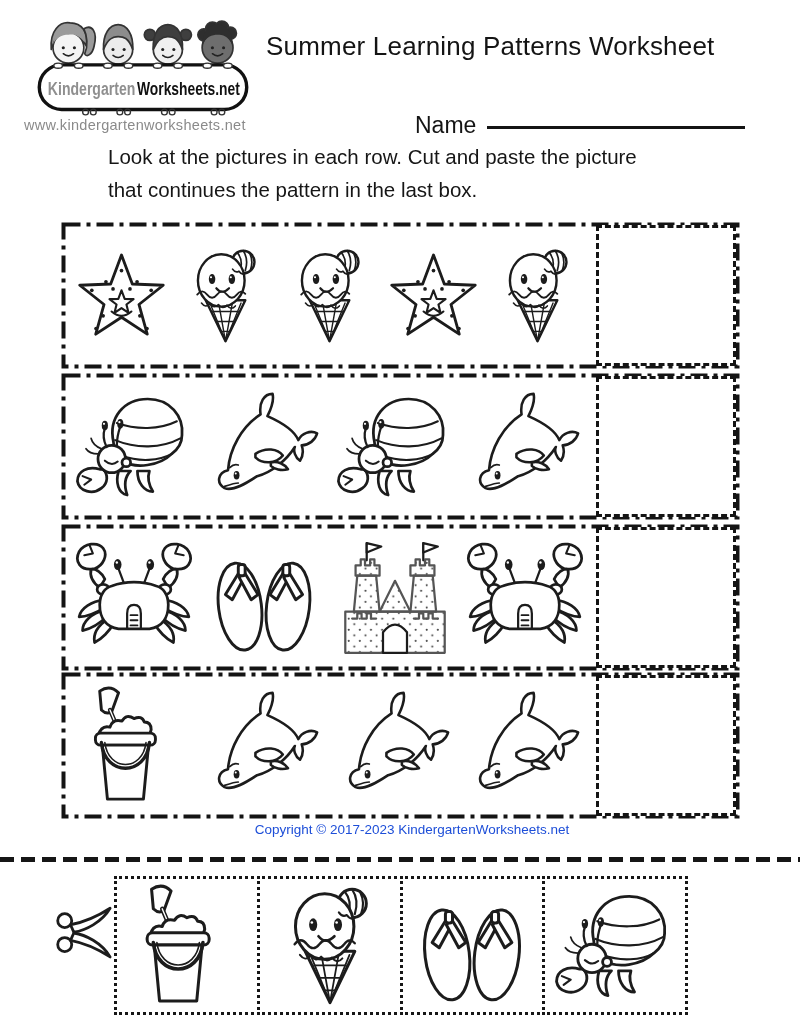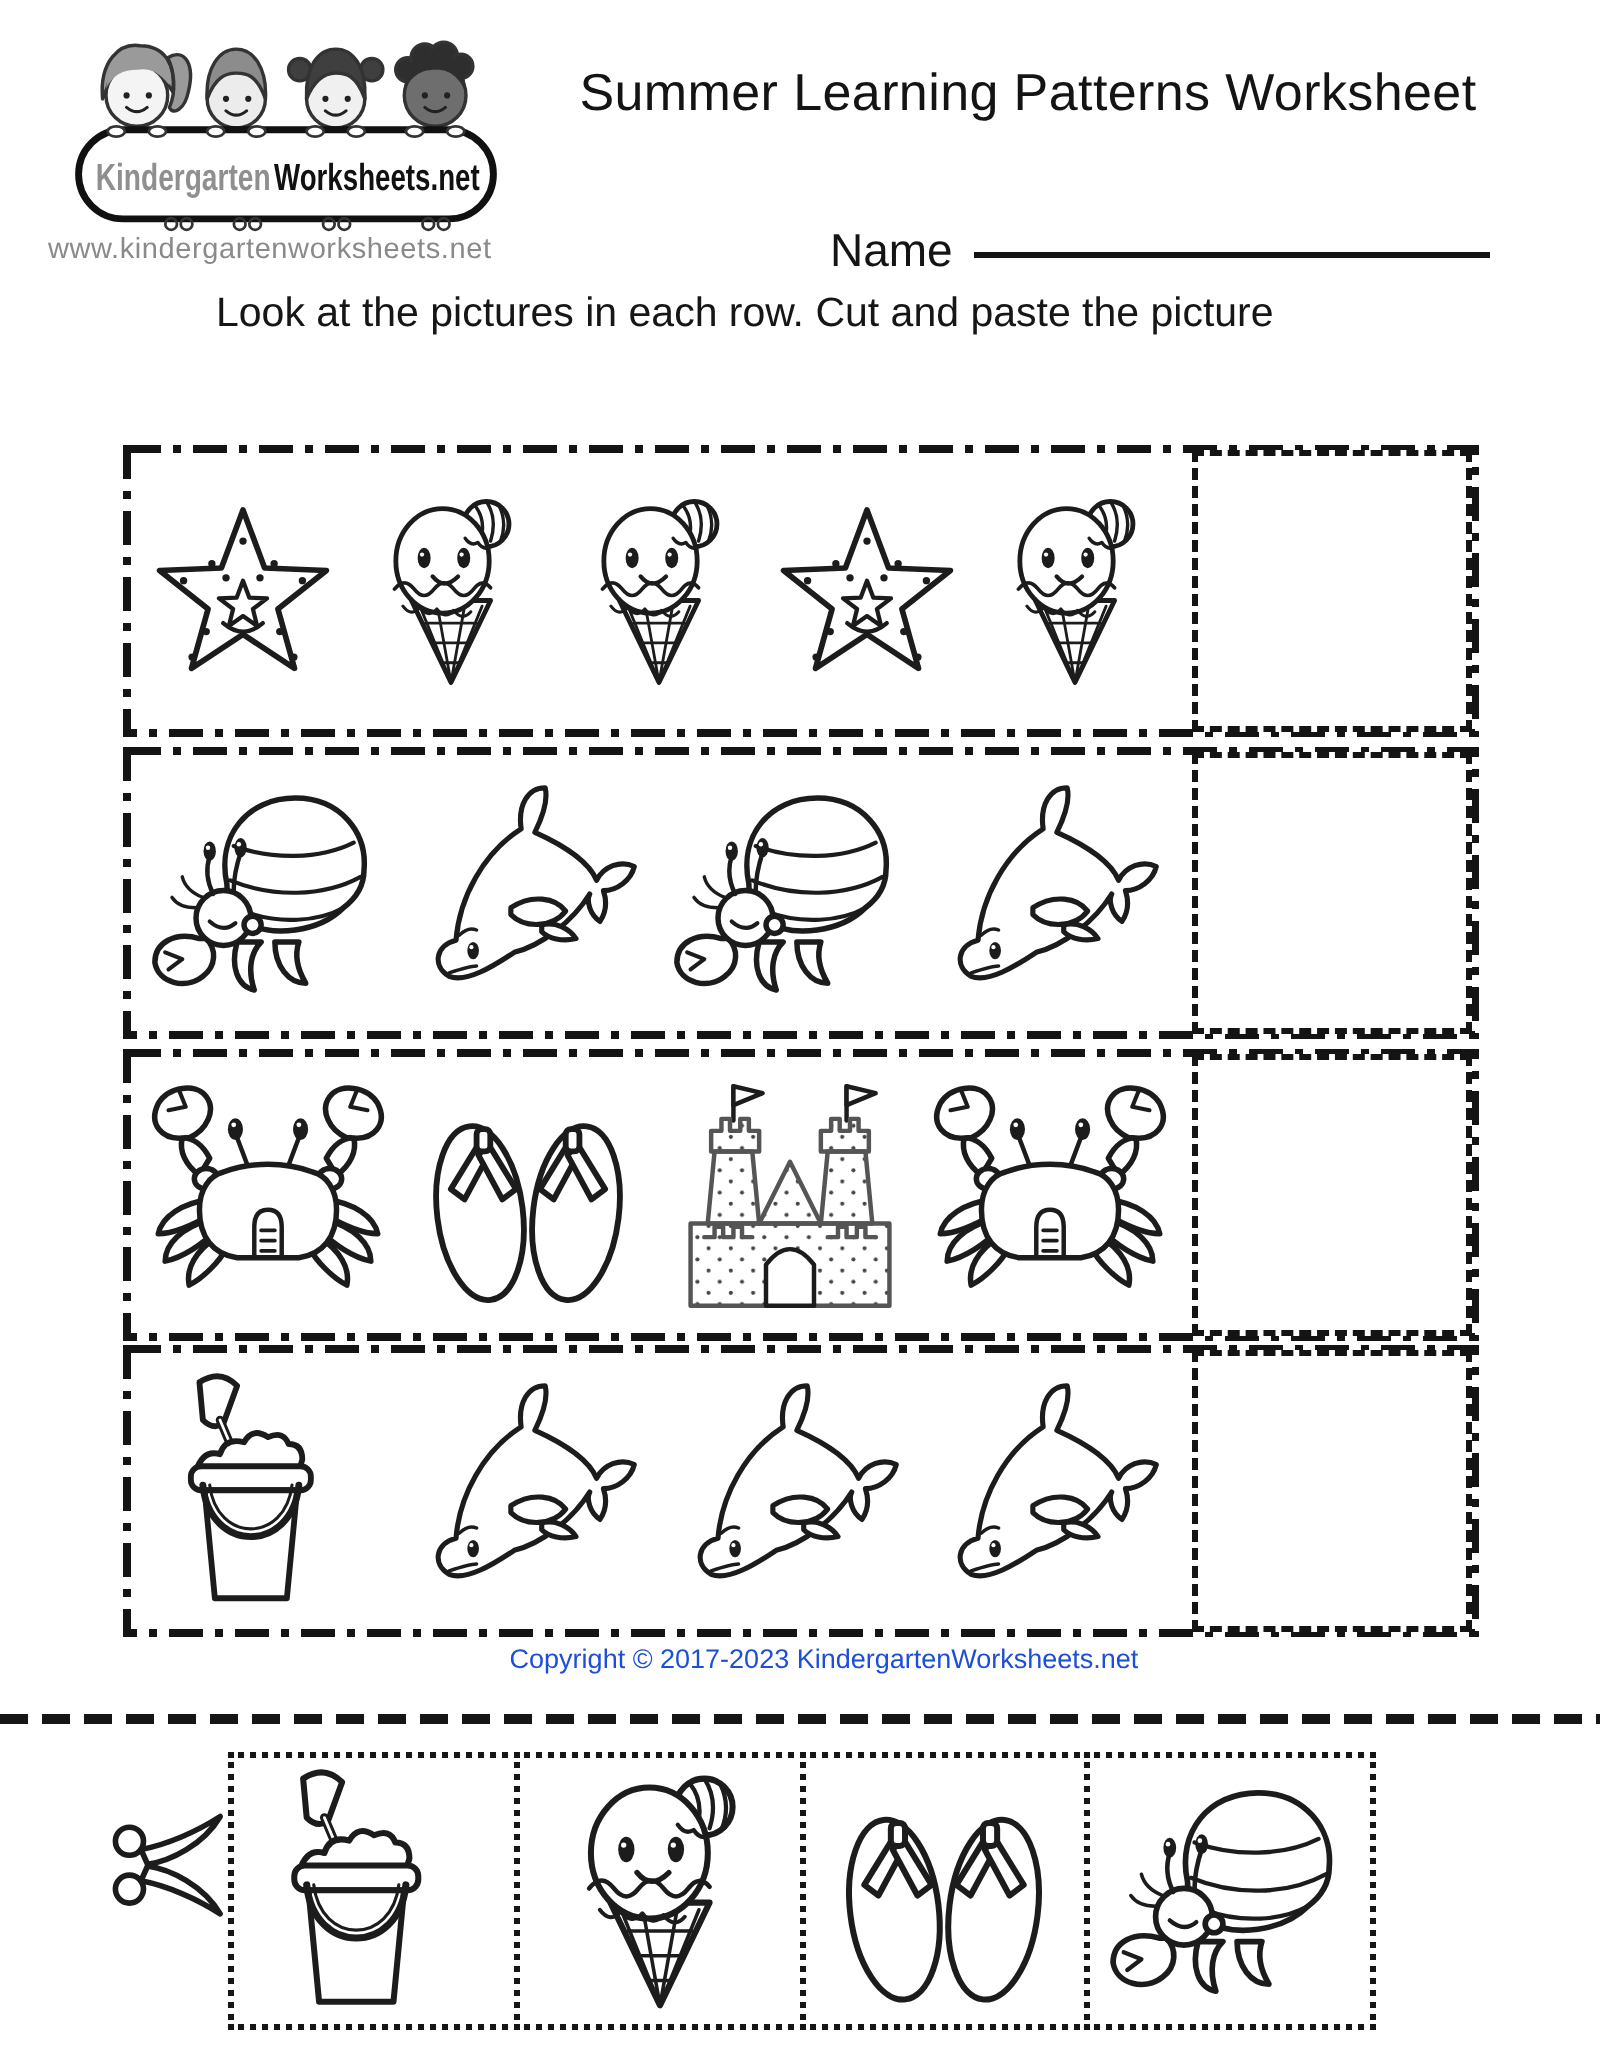--- a/index.html
+++ b/index.html
@@ -2,21 +2,21 @@
 <html><head>
 <meta charset="utf-8">
 <style>
   html,body{margin:0;padding:0;background:#fff;}
   .page{position:relative;width:800px;height:1035px;background:#fff;overflow:hidden;
         font-family:"Liberation Sans",sans-serif;color:#151515;}
   .abs{position:absolute;}
   
   .logo{left:20px;top:10px;width:246px;height:108px;}
   .website{left:24px;top:117px;font-size:14.5px;color:#8a8a8a;letter-spacing:.3px;}
-  .title{left:266px;top:31px;width:496px;text-align:center;font-size:26px;color:#141414;letter-spacing:.2px;}
+  .title{left:266px;top:31px;width:496px;font-size:26px;color:#141414;letter-spacing:.2px;}
   .name-label{left:415px;top:101px;font-size:23px;color:#141414;margin-top:11px;}
   .name-line{left:487px;top:126px;width:258px;height:3px;background:#141414;}
   
   .instructions{left:108px;top:140px;width:620px;font-size:20.5px;line-height:33px;color:#161616;}
   
   .row-box{left:61px;width:679px;height:147px;}
   .row-border{position:absolute;inset:0;width:100%;height:100%;pointer-events:none;}
   .row-icons{position:absolute;left:8px;right:150px;top:5px;bottom:5px;display:flex;align-items:center;justify-content:space-around;}
   .row-icons .icon-cell{display:flex;align-items:center;justify-content:center;}
   .row-icons .icon-cell svg{width:120px;height:128px;}
@@ -263,20 +263,21 @@
 
   <div class="abs website">www.kindergartenworksheets.net</div>
 
   <h1 class="abs title" style="margin:0;font-weight:normal;">Summer Learning Patterns Worksheet</h1>
 
   <div class="abs name-label">Name</div>
   <div class="abs name-line"></div>
 
   <div class="abs instructions">
     <div>Look at the pictures in each row. Cut and paste the picture</div>
+    <div>that continues the pattern in the last box.</div>
   </div>
 
   <div class="abs row-box" style="top:222px;">
     <svg class="row-border" viewBox="0 0 679 147" preserveAspectRatio="none">
       <rect x="2.5" y="2.5" width="674" height="142" fill="none" stroke="#141414" stroke-width="4" stroke-dasharray="17 6 4 6"></rect>
     </svg>
     <div class="row-icons five">
         <span class="icon-cell">
           <svg viewBox="0 0 140 140" aria-hidden="true">
             <use href="#sym-starfish"></use>

